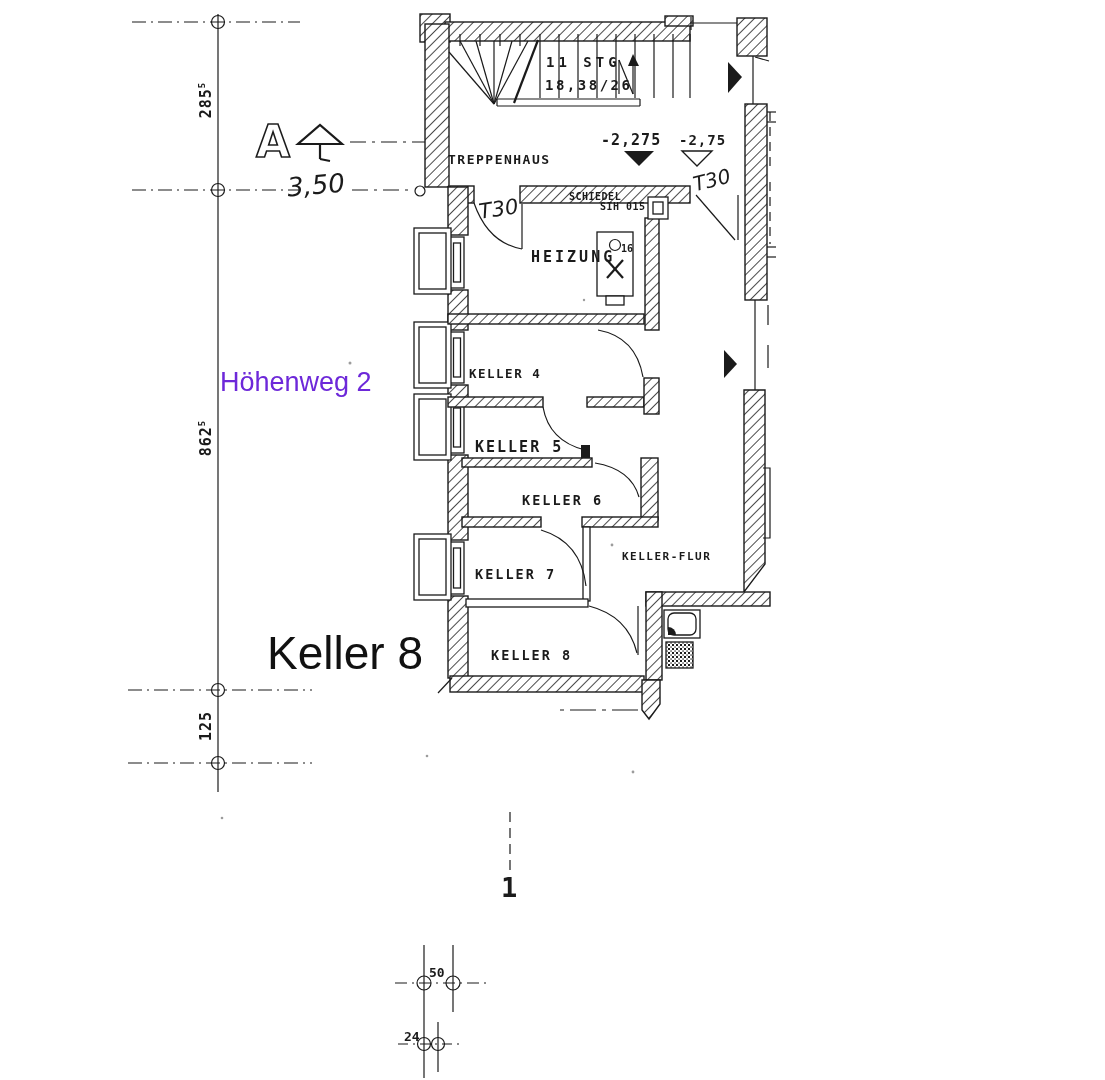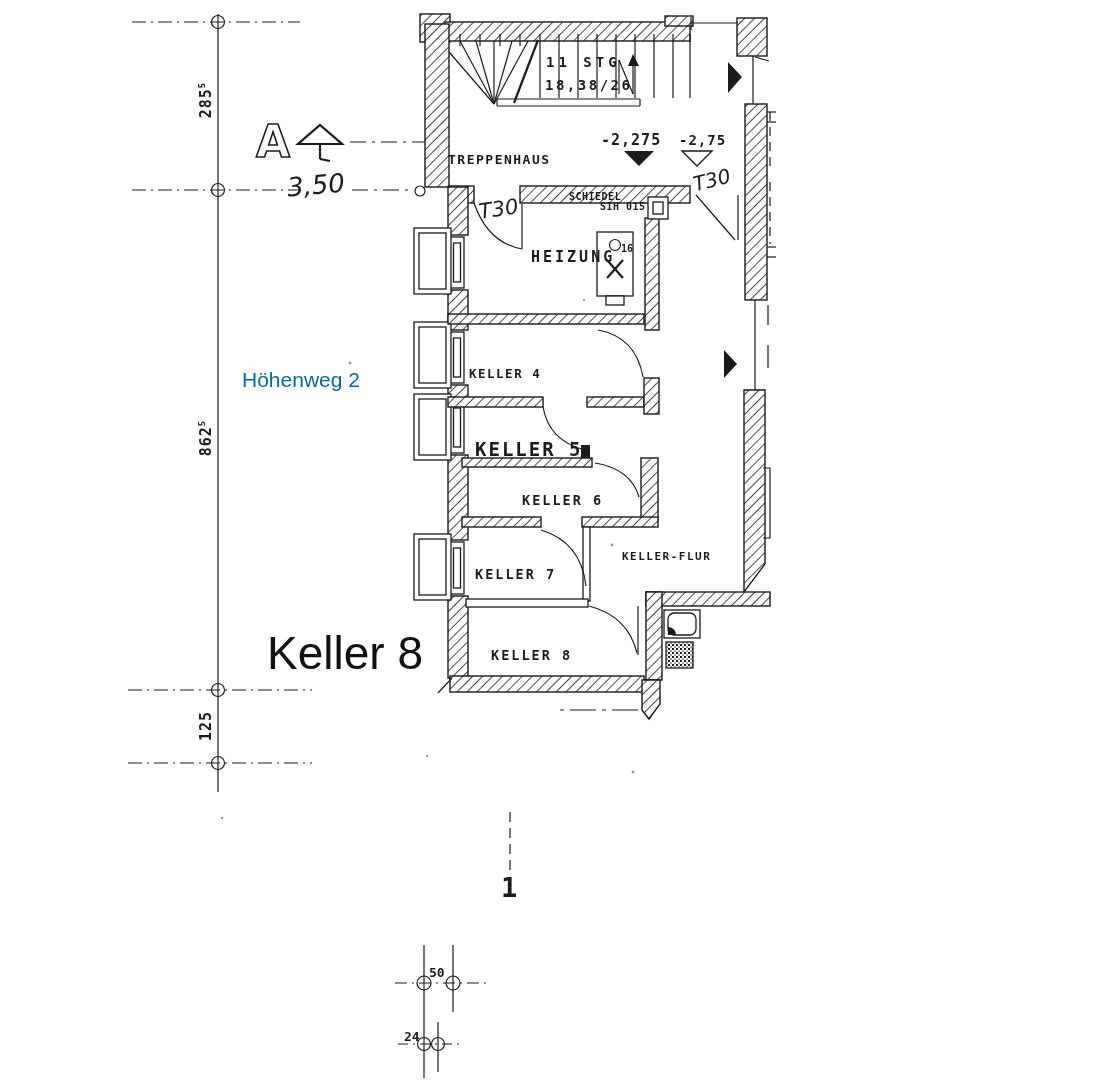--- a/index.html
+++ b/index.html
@@ -261,31 +261,31 @@
 <div class="txt" style="left:448px;top:153px;font-size:13px;letter-spacing:1.5px;">TREPPENHAUS</div>
 <div class="txt" style="left:546px;top:55px;font-size:14px;letter-spacing:4px;">11 STG</div>
 <div class="txt" style="left:545px;top:78px;font-size:14px;letter-spacing:2.5px;">18,38/26</div>
 <div class="txt" style="left:601px;top:133px;font-size:15px;letter-spacing:1px;">-2,275</div>
 <div class="txt" style="left:679px;top:133px;font-size:14px;letter-spacing:1px;">-2,75</div>
 <div class="txt" style="left:569px;top:192px;font-size:10px;letter-spacing:0.5px;">SCHIEDEL</div>
 <div class="txt" style="left:586px;top:202px;font-size:10px;letter-spacing:0.5px;margin-left:14px;">SIH 015</div>
 <div class="txt" style="left:621px;top:211px;font-size:10px;margin-top:33px;">16</div>
 <div class="txt" style="left:531px;top:250px;font-size:15px;letter-spacing:3px;">HEIZUNG</div>
 <div class="txt" style="left:469px;top:368px;font-size:12.5px;letter-spacing:1.5px;">KELLER 4</div>
-<div class="txt" style="left:475px;top:440px;font-size:19px;letter-spacing:2px;">KELLER 5</div>
+<div class="txt" style="left:475px;top:440px;font-size:15px;letter-spacing:2px;">KELLER 5</div>
 <div class="txt" style="left:474px;top:494px;font-size:13.5px;letter-spacing:2px;padding-left:48px;">KELLER 6</div>
 <div class="txt" style="left:475px;top:568px;font-size:13.5px;letter-spacing:2px;text-align:right;">KELLER 7</div>
 <div class="txt" style="left:622px;top:551px;font-size:11px;letter-spacing:1.5px;">KELLER-FLUR</div>
 <div class="txt" style="left:491px;top:649px;font-size:13.5px;letter-spacing:2px;">KELLER 8</div>
 
 <div class="hand" style="left:287px;top:172px;font-size:26px;transform:rotate(-5deg);">3,50</div>
 <div class="hand" style="left:693px;top:170px;font-size:20px;transform:rotate(-14deg);">T30</div>
 <div class="hand" style="left:479px;top:199px;font-size:21px;transform:rotate(-8deg);">T30</div>
 
-<div class="ovl" style="left:242px;top:369px;font-size:21px;color:#0369a1;">Höhenweg 2</div>
+<div class="ovl" style="left:220px;top:369px;font-size:27px;color:#6d28d9;">Höhenweg 2</div>
 <div class="ovl" style="left:267px;top:630px;font-size:46px;color:#111111;">Keller 8</div>
 
 <div class="dim-v" style="left:171px;top:88px;">
   <span>285</span>
       <sup>5</sup>
 </div>
 <div class="dim-v" style="left:171px;top:426px;">
   <span>862</span>
       <sup>5</sup>
 </div>

